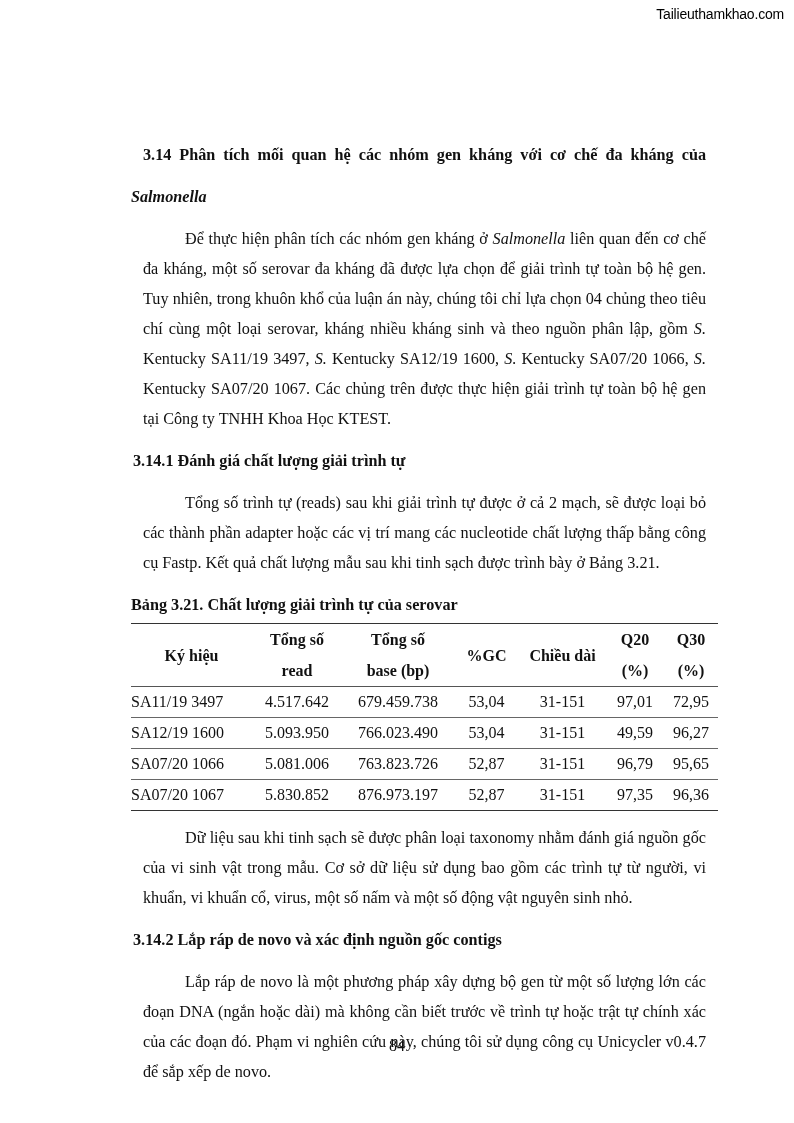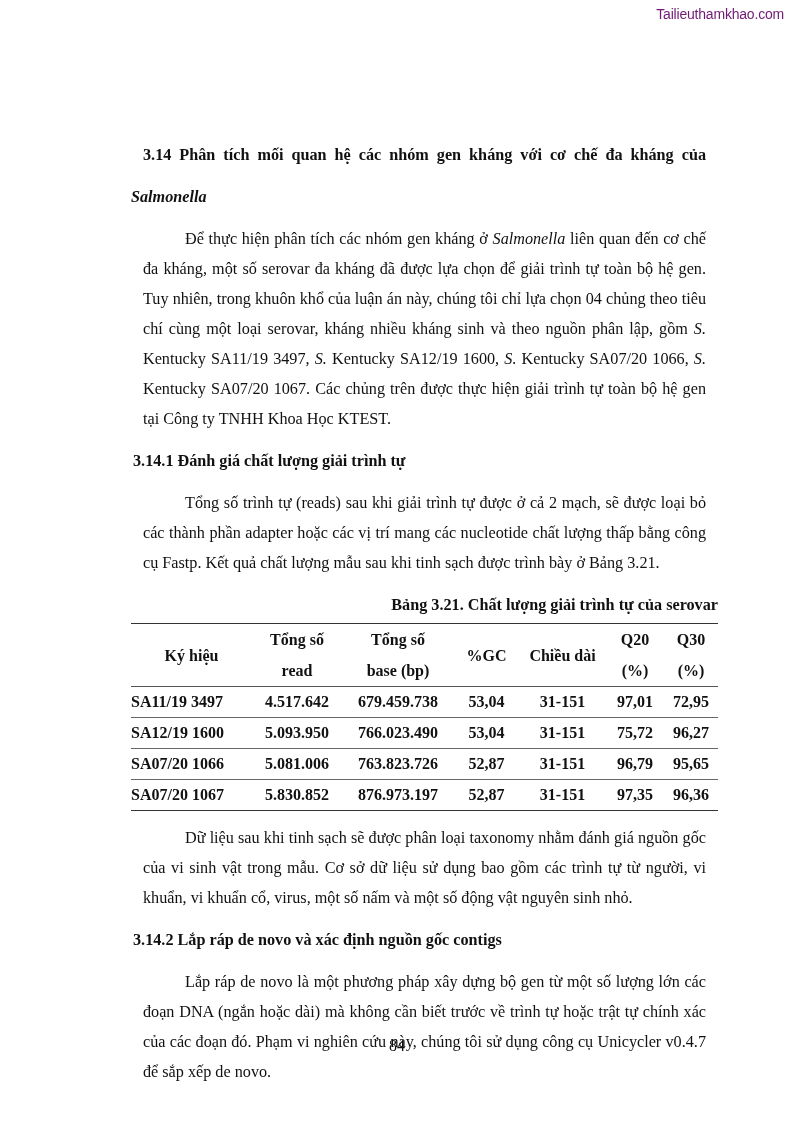--- a/index.html
+++ b/index.html
@@ -4,43 +4,43 @@
 <style>
   html, body { margin: 0; padding: 0; background: #ffffff; }
   body {
     width: 794px; height: 1123px; position: relative; overflow: hidden;
     font-family: "Liberation Serif", "DejaVu Serif", serif;
     color: #111111;
   }
   .watermark {
     position: absolute; top: 6px; right: 10px;
     font-family: "Liberation Sans", "DejaVu Sans", sans-serif;
-    font-size: 14px; color: #701a75; letter-spacing: -0.2px;
+    font-size: 14px; color: #000000; letter-spacing: -0.2px;
   }
   .page {
     position: absolute; left: 131px; top: 128px; width: 587px;
     font-size: 16.2px; line-height: 30px;
   }
   .h2 { font-weight: bold; text-align: justify; text-align-last: justify; margin: 12px; }
   .h2-tail { font-weight: bold; font-style: italic; margin: 0; }
   .h3 { font-weight: bold; margin: 2px; }
   p.para { margin: 12px; text-align: justify; text-indent: 42px; }
   i { font-style: italic; }
   .caption {
-    font-weight: bold; text-align: right; margin: 0; line-height: 30px;
+    font-weight: bold; text-align: left; margin: 0; line-height: 30px;
   }
   table.data {
     width: 587px; border-collapse: collapse; margin-top: 3px; margin-bottom: 2px;
   }
   table.data th {
     font-weight: bold; text-align: center; vertical-align: middle;
     line-height: 31px; padding: 0 2px; font-size: 16px;
   }
   table.data thead tr { border-top: 1.5px solid #333; border-bottom: 1.5px solid #555; }
-  table.data tbody tr { border-bottom: 1px solid #666; font-weight: bold; }
+  table.data tbody tr { border-bottom: 1px solid #666; }
   table.data tbody tr:last-child { border-bottom: 1.5px solid #333; }
   table.data td {
     text-align: center; line-height: 30px; height: 30px; padding: 0 2px; font-size: 16px;
   }
   table.data td.left { text-align: left; padding-left: 0; }
   .pagenum {
     position: absolute; top: 1037px; left: 0; width: 794px; text-align: center;
     font-size: 16px;
   }
 </style>
@@ -91,21 +91,21 @@
         <td>31-151</td>
         <td>97,01</td>
         <td>72,95</td>
       </tr>
       <tr>
         <td class="left">SA12/19 1600</td>
         <td>5.093.950</td>
         <td>766.023.490</td>
         <td>53,04</td>
         <td>31-151</td>
-        <td>75,72</td>
+        <td>49,59</td>
         <td>96,27</td>
       </tr>
       <tr>
         <td class="left">SA07/20 1066</td>
         <td>5.081.006</td>
         <td>763.823.726</td>
         <td>52,87</td>
         <td>31-151</td>
         <td>96,79</td>
         <td>95,65</td>

